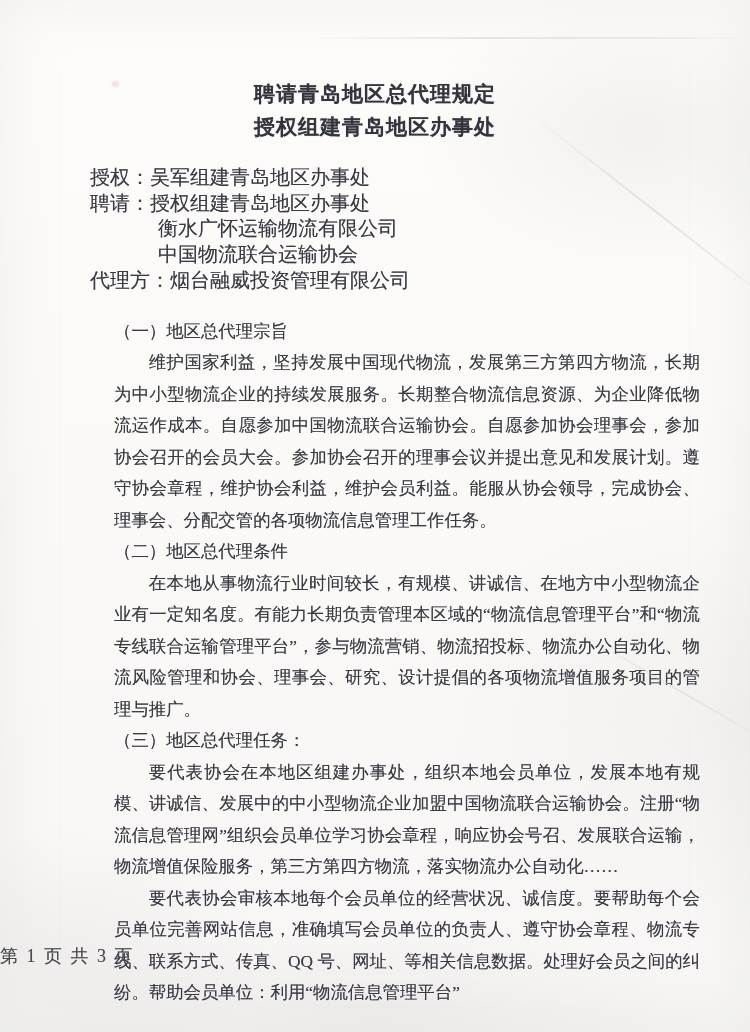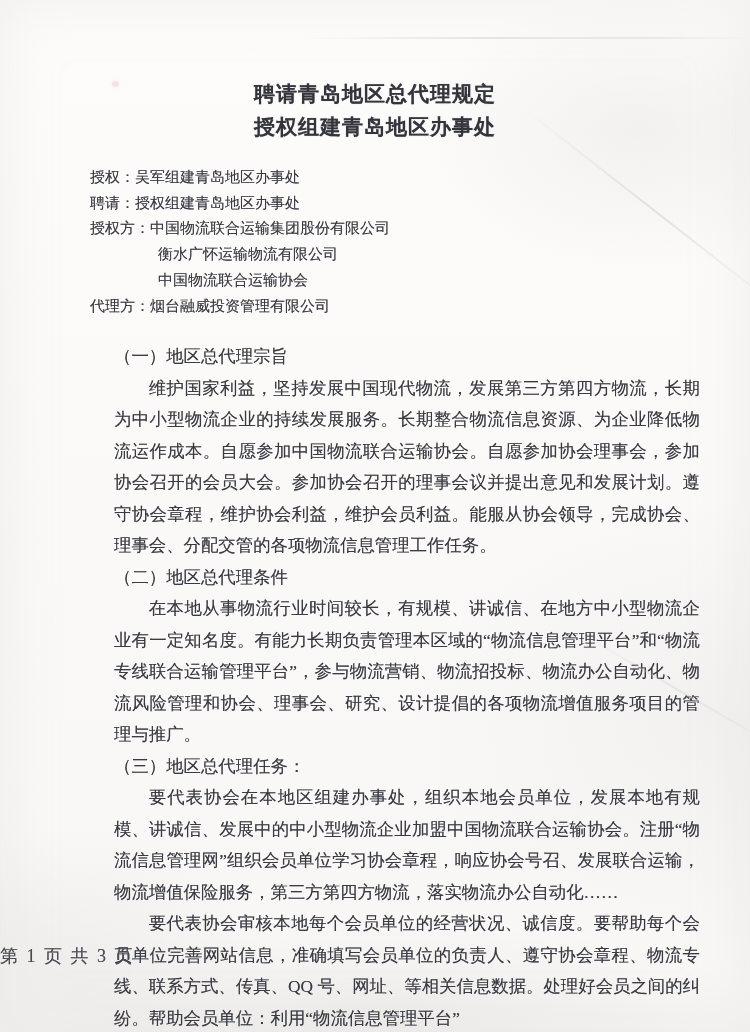--- a/index.html
+++ b/index.html
@@ -59,21 +59,21 @@
     font-weight: 700;
     font-size: 21px;
     line-height: 33px;
     color: #34343d;
     letter-spacing: 1px;
     text-shadow: 0 0 0.7px rgba(52,52,61,0.55);
   }
 
   .meta-block {
     margin: 21px 12px 0 90px;
-    font-size: 15px;
+    font-size: 20px;
     line-height: 25.7px;
     text-shadow: 0 0 0.6px rgba(58,58,67,0.5);
   }
   .meta-line.indent { padding-left: 68px; }
 
   .content {
     margin: 22px 50px 0 114px;
     font-size: 17.4px;
     line-height: 31.5px;
     text-align: justify;
@@ -106,21 +106,20 @@
   <div class="smudge"></div>
 
   <div class="title-block">
     <div class="title-line">聘请青岛地区总代理规定</div>
     <div class="title-line">授权组建青岛地区办事处</div>
   </div>
 
   <div class="meta-block">
     <div class="meta-line">授权：吴军组建青岛地区办事处</div>
     <div class="meta-line">聘请：授权组建青岛地区办事处</div>
-    <div class="meta-line">授权方：中国物流联合运输集团股份有限公司</div>
     <div class="meta-line indent">衡水广怀运输物流有限公司</div>
     <div class="meta-line indent">中国物流联合运输协会</div>
     <div class="meta-line">代理方：烟台融威投资管理有限公司</div>
   </div>
 
   <div class="content">
     <div class="section-heading">（一）地区总代理宗旨</div>
     <p class="para">维护国家利益，坚持发展中国现代物流，发展第三方第四方物流，长期为中小型物流企业的持续发展服务。长期整合物流信息资源、为企业降低物流运作成本。自愿参加中国物流联合运输协会。自愿参加协会理事会，参加协会召开的会员大会。参加协会召开的理事会议并提出意见和发展计划。遵守协会章程，维护协会利益，维护会员利益。能服从协会领导，完成协会、理事会、分配交管的各项物流信息管理工作任务。</p>
 
     <div class="section-heading">（二）地区总代理条件</div>

